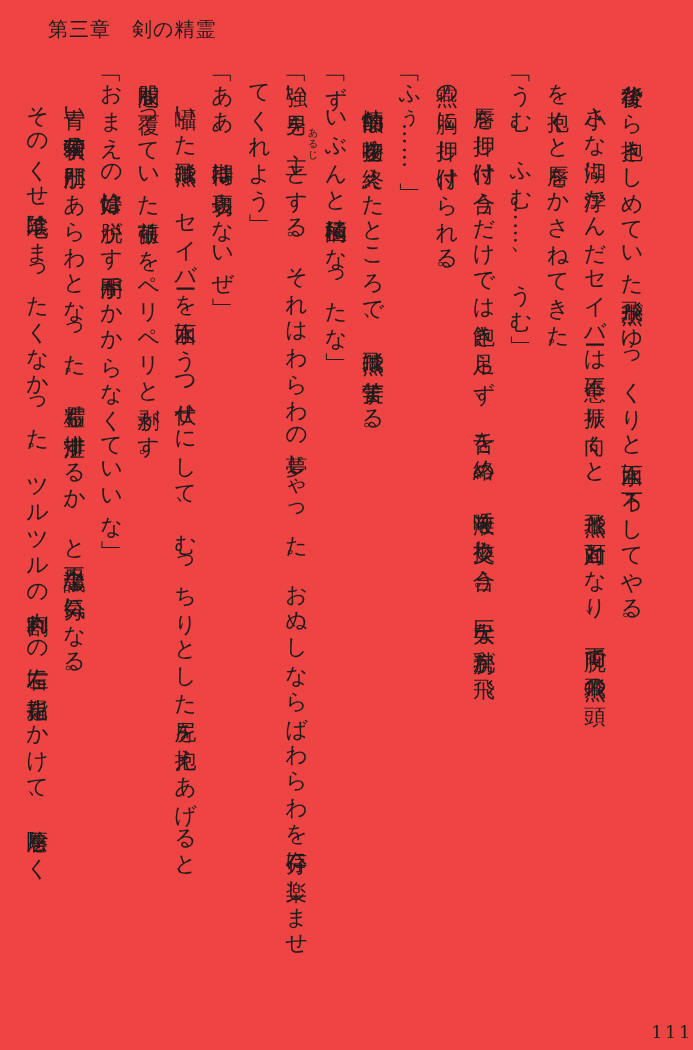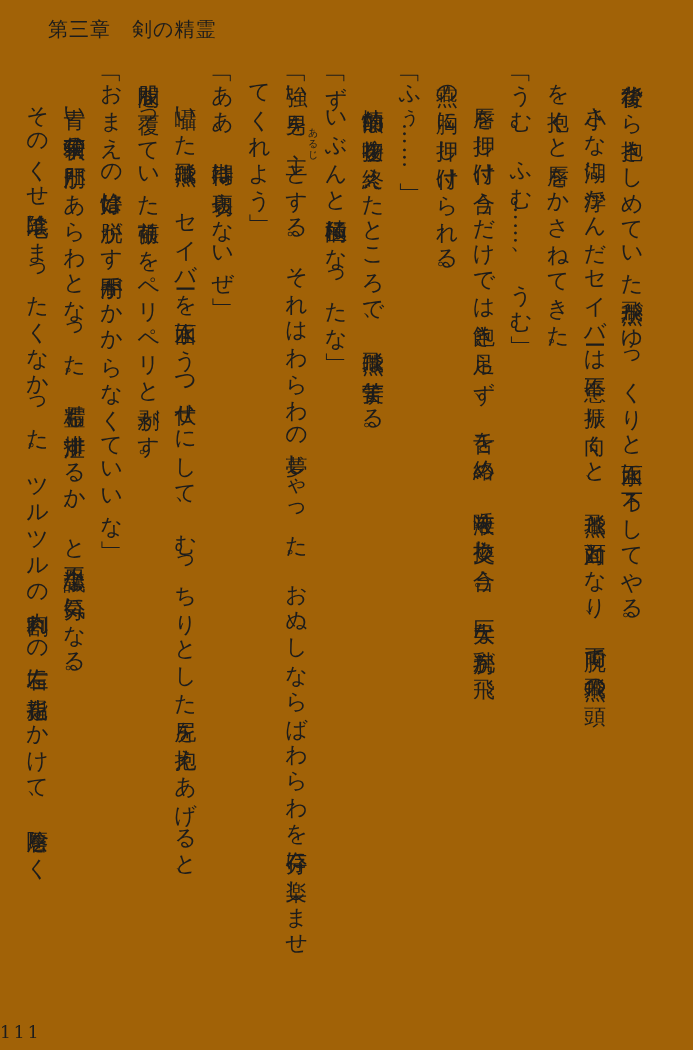--- a/index.html
+++ b/index.html
@@ -39,29 +39,29 @@
   ruby { ruby-align: center; }
   rt {
     font-size: 10px;
     letter-spacing: 0;
   }
   .page-number {
     position: absolute;
     bottom: 8px;
     left: 0;
     width: 100%;
-    text-align: left;
+    text-align: right;
     font-size: 17px;
     letter-spacing: 3px;
   }
 </style>
 </head>
 <body>
 
-<div class="page" style="background: #a16207; color: rgb(28, 28, 28);">
+<div class="page" style="background: #ef4444; color: rgb(28, 28, 28);">
   <div class="chapter-header">第三章　剣の精霊</div>
 
   <div class="text-body" id="text-body">
       <p class="text-column">背後から抱きしめていた飛燕がゆっくりと水面に下ろしてやる。</p>
       <p class="text-column indent">小さな湖に浮かんだセイバーは不意に振り向くと、飛燕と対面となり、両腕で飛燕の頭</p>
       <p class="text-column">を抱くと唇をかさねてきた。</p>
       <p class="text-column">「うむ、ふむ……、うむ」</p>
       <p class="text-column indent">唇を押し付け合うだけでは飽き足らず、舌を絡め、唾液を交換し合う。巨大な乳房が飛</p>
       <p class="text-column">燕の胸に押し付けられる。</p>
       <p class="text-column">「ふぅ……」</p>

